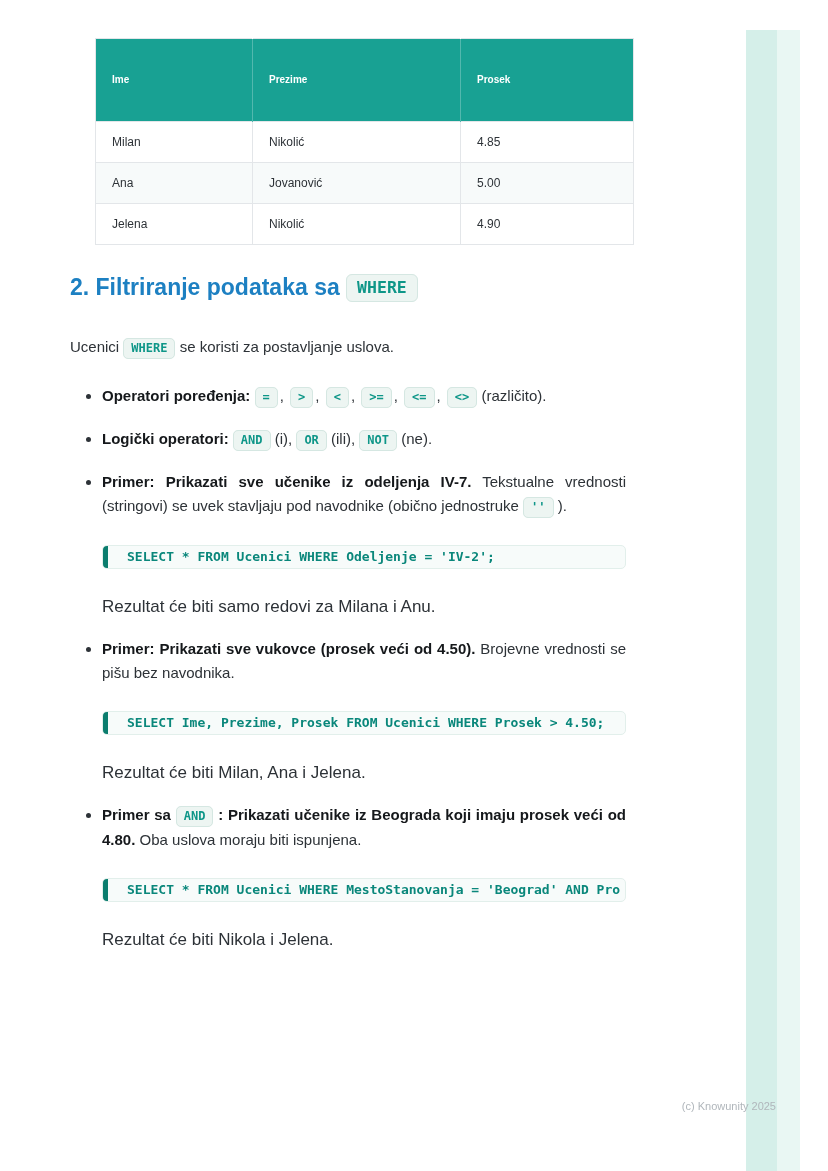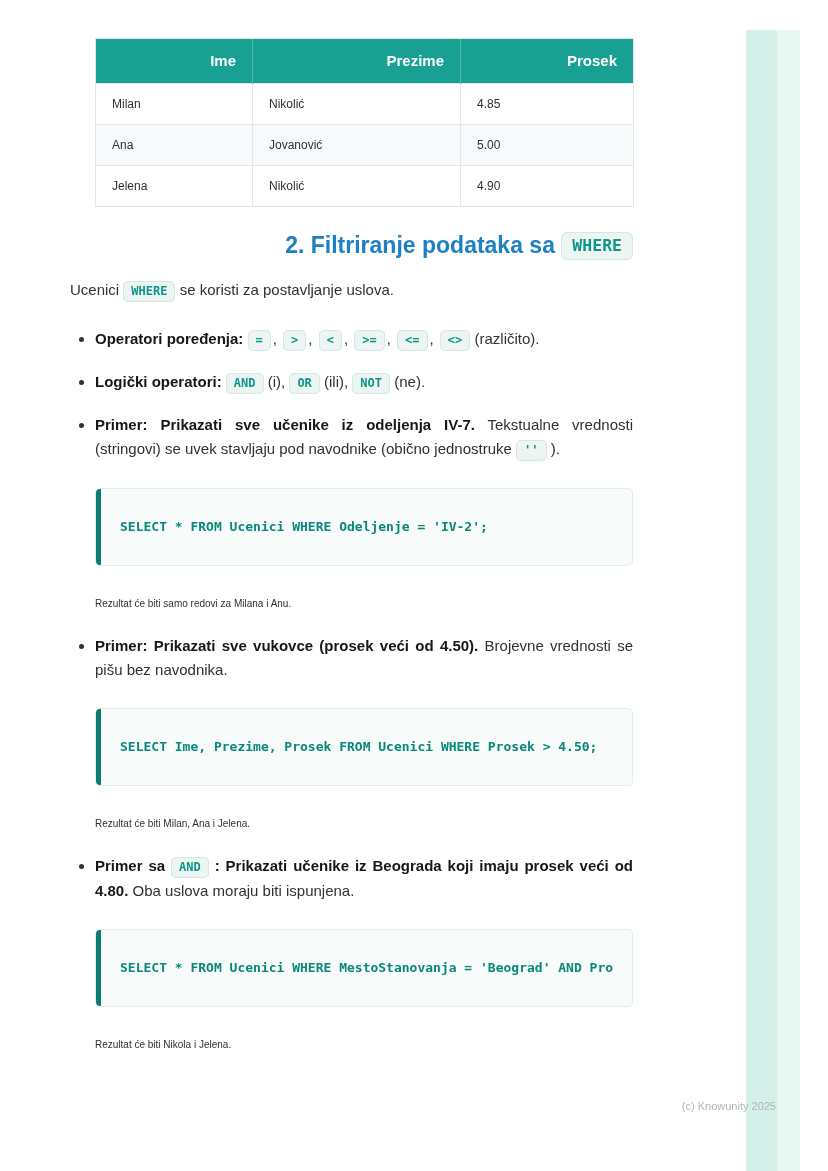--- a/index.html
+++ b/index.html
@@ -28,42 +28,42 @@
   .side-band{position:absolute;top:30px;bottom:0;z-index:1;}
   .band-a{left:746px;width:31px;background:var(--stripe);}
   .band-b{left:777px;width:23px;background:var(--stripe-light);}
 
   .content{position:absolute;left:70px;top:38px;width:563px;z-index:0;}
 
   table.students{border-collapse:collapse;table-layout:fixed;margin-left:25px;width:538px;border:1px solid var(--table-border);}
   table.students col.c1{width:157px;}
   table.students col.c2{width:208px;}
   table.students col.c3{width:173px;}
-  table.students th{background:var(--teal);color:#fff;font-weight:700;text-align:right;padding:13px 16px;font-size:15px;line-height:18px;border-left:1px solid rgba(255,255,255,0.25);}
+  table.students th{background:var(--teal);color:#fff;font-weight:700;text-align:left;padding:32px 16px;font-size:10px;line-height:18px;border-left:1px solid rgba(255,255,255,0.25);}
   table.students th:first-child{border-left:none;}
   table.students td{padding:12px 16px;border:1px solid var(--table-border);font-size:12px;line-height:16px;color:var(--text);background:#fff;margin-top:28px;}
   table.students tbody tr:nth-child(even) td{background:var(--row-alt);}
 
-  h2.section-heading{font-size:23px;line-height:24px;font-weight:700;color:var(--heading);margin:26px 0 18px 0;text-align:right;}
+  h2.section-heading{font-size:23px;line-height:32px;font-weight:700;color:var(--heading);margin:26px 0 29px 0;}
   .badge{font-family:"DejaVu Sans Mono",monospace;font-size:12px;font-weight:700;color:var(--badge-text);background:var(--badge-bg);border:1px solid var(--badge-border);border-radius:5px;padding:2px 7px 3px;white-space:nowrap;}
   .badge-lg{font-size:16.5px;padding:3px 10px 4px;border-radius:6px;position:relative;top:-2px;}
 
   p.intro{font-size:15px;line-height:24px;color:var(--text);margin:0 0 24px 0;}
 
-  ul.bullets{margin:0;padding-left:25px;list-style:disc;}
+  ul.bullets{margin:7px;padding-left:25px;list-style:disc;}
   ul.bullets>li{font-size:15px;line-height:24px;color:var(--text);margin-bottom:18px;text-align:justify;}
   ul.bullets>li:last-child{margin-bottom:0;}
   ul.bullets strong{color:var(--text-strong);font-weight:700;}
   .sep{margin:0 2px;}
 
-  .codeblock{position:relative;margin:26px 0;background:var(--code-bg);border:1px solid var(--code-border);border-radius:5px;padding:30px 16px;overflow:hidden;text-align:left;}
+  .codeblock{position:relative;margin:26px 0;background:var(--code-bg);border:1px solid var(--code-border);border-radius:5px;padding:3px 16px;overflow:hidden;text-align:left;}
   .codeblock::before{content:"";position:absolute;left:-1px;top:-1px;bottom:-1px;width:6px;background:var(--code-accent);border-radius:8px 0 0 8px;}
   .codeblock code{font-family:"DejaVu Sans Mono",monospace;font-size:13px;line-height:16px;font-weight:700;color:var(--code-text);white-space:pre;display:block;margin-left:8px;}
 
-  p.result{font-size:10px;line-height:24px;color:var(--text);margin:0;text-align:left;}
+  p.result{font-size:17px;line-height:24px;color:var(--text);margin:0;text-align:left;}
 
   .watermark{position:absolute;top:1100px;right:52px;font-size:11px;color:var(--watermark);z-index:2;}
 </style>
 </head>
 <body>
 
 <div class="page">
 
   <div class="side-band band-a"></div>
   <div class="side-band band-b"></div>

